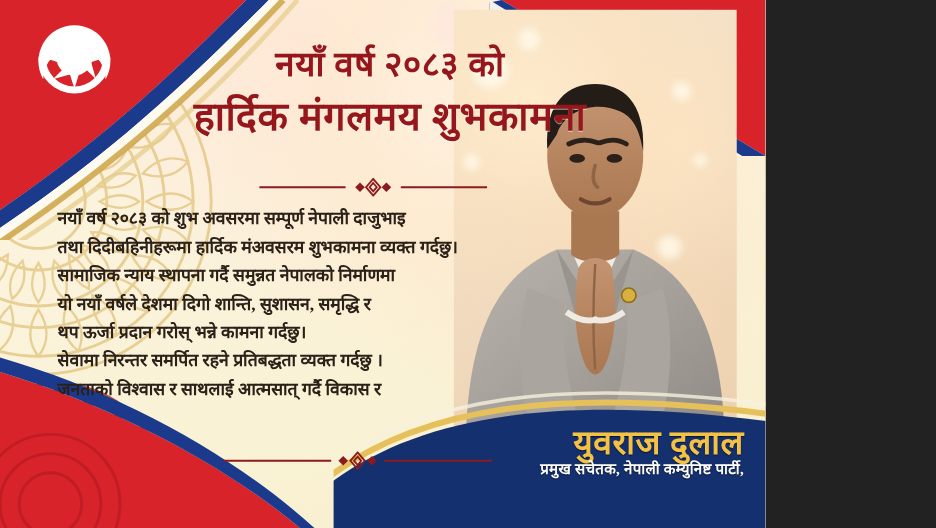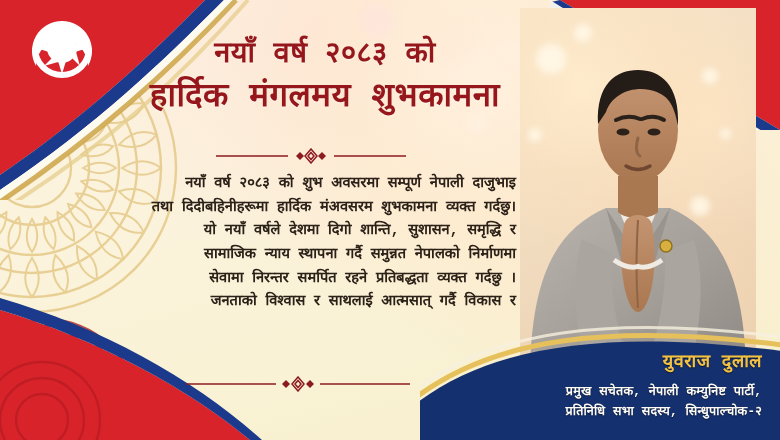--- a/index.html
+++ b/index.html
@@ -1,21 +1,21 @@
 <!DOCTYPE html>
 <html><head>
 <meta charset="utf-8">
 <style>
   html,body{margin:0;padding:0;background:#222;}
   *{box-sizing:border-box;}
   .poster{
     position:relative;
-    width:780px;height:440px;
+    width:638px;height:440px;
     overflow:hidden;
-    font-family:Liberation Mono, monospace;
+    font-family:Liberation Serif, serif;
     background:#f8f1dc;
   }
 
   
   .bg-base{
     position:absolute;inset:0;
     background:
       radial-gradient(circle at 62% 18%, rgba(255,240,222,0.95) 0%, rgba(255,233,205,0.55) 22%, rgba(0,0,0,0) 46%),
       radial-gradient(circle at 78% 40%, rgba(255,228,200,0.65) 0%, rgba(0,0,0,0) 38%),
       radial-gradient(circle at 40% 8%, rgba(255,222,214,0.55) 0%, rgba(0,0,0,0) 40%),
@@ -85,33 +85,33 @@
   .title-line.l2{font-size:33px;}
 
   .divider{
     position:absolute;width:190px;height:16px;left:216px;
   }
   .divider.top{top:148px;}
   .divider.bottom{top:376px;left:186px;width:224px;}
 
   .body-block{
     position:absolute;left:48px;top:172px;width:468px;
-    text-align:right;
+    text-align:left;
   }
   .body-line{
     color:#2b2118;
     font-size:14.6px;
     line-height:1.62;
     font-weight:bold;
     white-space:nowrap;
   }
 
   .name-text{
     position:absolute;right:18px;top:12px;
-    font-size:18px;font-weight:bold;
+    font-size:28px;font-weight:bold;
     color:#f3c244;
     letter-spacing:.5px;
     text-shadow:0 1px 1px rgba(0,0,0,.55);
     white-space:nowrap;
   }
   .role-line{
     position:absolute;right:18px;
     font-size:12.6px;font-weight:bold;
     color:#fdfbf4;
     letter-spacing:.2px;
@@ -372,36 +372,36 @@
   </svg>
 
   <div class="title-block">
     <div class="title-line l1">नयाँ वर्ष २०८३ को</div>
     <div class="title-line l2">हार्दिक मंगलमय शुभकामना</div>
   </div>
 
   <div class="body-block">
     <div class="body-line">नयाँ वर्ष २०८३ को शुभ अवसरमा सम्पूर्ण नेपाली दाजुभाइ</div>
     <div class="body-line">तथा दिदीबहिनीहरूमा हार्दिक मंअवसरम शुभकामना व्यक्त गर्दछु।</div>
+    <div class="body-line">सामाजिक न्याय स्थापना गर्दै समुन्नत नेपालको निर्माणमा</div>
     <div class="body-line">यो नयाँ वर्षले देशमा दिगो शान्ति, सुशासन, समृद्धि र</div>
-    <div class="body-line">सामाजिक न्याय स्थापना गर्दै समुन्नत नेपालको निर्माणमा</div>
+    <div class="body-line">थप ऊर्जा प्रदान गरोस् भन्ने कामना गर्दछु।</div>
     <div class="body-line">सेवामा निरन्तर समर्पित रहने प्रतिबद्धता व्यक्त गर्दछु ।</div>
     <div class="body-line">जनताको विश्वास र साथलाई आत्मसात् गर्दै विकास र</div>
   </div>
 
   <svg class="divider bottom" viewBox="0 0 224 16">
     <line x1="0" y1="8" x2="90" y2="8" stroke="#8c1b20" stroke-width="1.6"></line>
     <line x1="134" y1="8" x2="224" y2="8" stroke="#8c1b20" stroke-width="1.6"></line>
     <polygon points="96,8 100,4 104,8 100,12" fill="#8c1b20"></polygon>
     <polygon points="120,8 124,4 128,8 124,12" fill="#8c1b20"></polygon>
     <g fill="none" stroke="#8c1b20" stroke-width="1.5">
       <polygon points="112,1 118,8 112,15 106,8"></polygon>
       <polygon points="112,4.5 115,8 112,11.5 109,8"></polygon>
     </g>
   </svg>
 
   <div class="nameplate">
     <div class="name-text">युवराज दुलाल</div>
     <div class="role-line role-1">प्रमुख सचेतक, नेपाली कम्युनिष्ट पार्टी,</div>
-    <div class="role-line role-2">प्रतिनिधि सभा सदस्य, सिन्धुपाल्चोक-२</div>
   </div>
 
 </div>
 
 </body></html>

